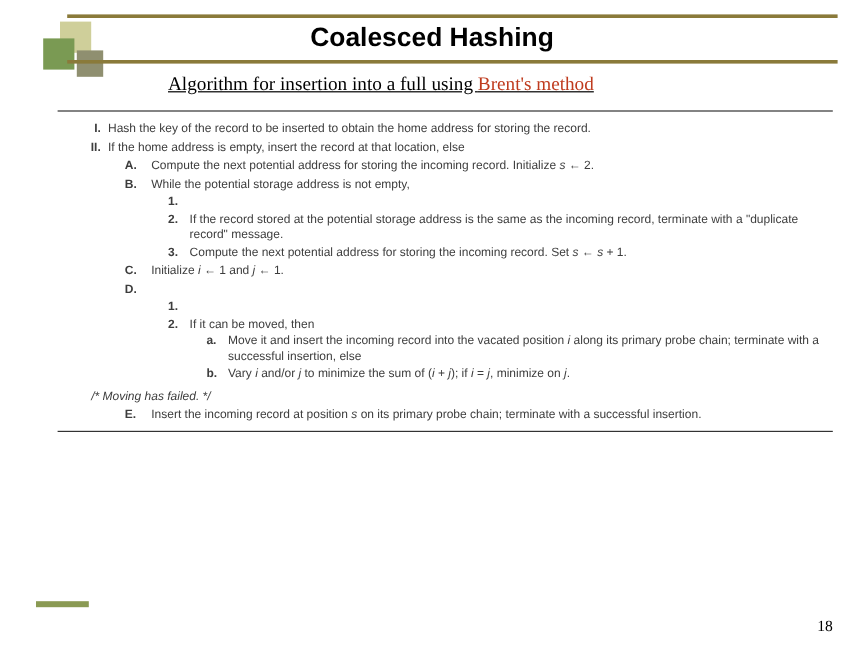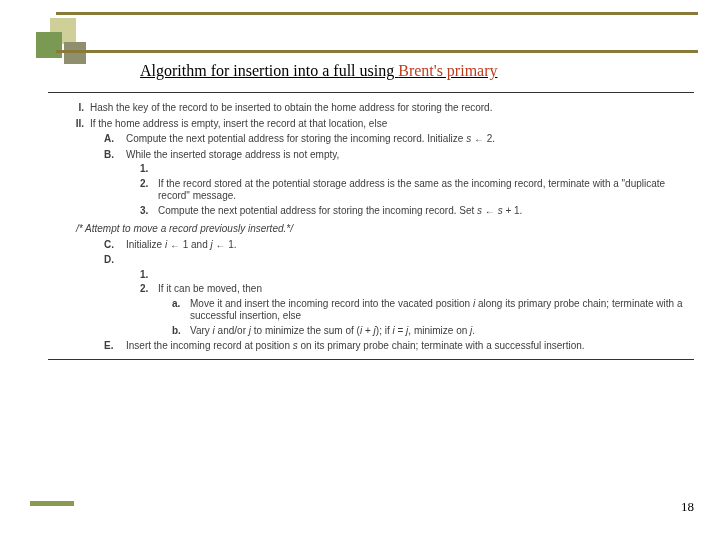--- a/index.html
+++ b/index.html
@@ -101,43 +101,44 @@
     position: absolute;
     left: 30px;
     bottom: 34px;
     width: 44px;
     height: 5px;
     background: #8a9a53;
   }
   .page-num {
     position: absolute;
     right: 26px;
-    bottom: 25px;
+    bottom: 10px;
     font-family: "Times New Roman", Times, serif;
     font-size: 13px;
     color: #000;
   }
 </style>
 </head>
 <body>
 
 <div class="slide">
 
   <div class="top-rule"></div>
 
   <div class="deco">
     <div class="sq1"></div>
     <div class="sq2"></div>
     <div class="sq3"></div>
   </div>
 
+  <div class="title">Coalesced Hashing</div>
   <div class="title-underline"></div>
 
   <div class="subtitle">
-    <span>Algorithm for insertion into a full using </span><span class="brent">Brent's primary</span>
+    <span>Algorithm for insertion into a full using </span><span class="brent">Brent's method</span>
   </div>
 
   <div class="algo">
 
     <div class="lvl1">
       <div class="num">I.</div>
       <div class="txt">Hash the key of the record to be inserted to obtain the home address for storing the record.</div>
     </div>
 
     <div class="lvl1">
@@ -145,36 +146,35 @@
       <div class="txt">If the home address is empty, insert the record at that location, else</div>
     </div>
 
     <div class="lvl2">
       <div class="num">A.</div>
       <div class="txt">Compute the next potential address for storing the incoming record. Initialize <span class="it">s</span> ← 2.</div>
     </div>
 
     <div class="lvl2">
       <div class="num">B.</div>
-      <div class="txt">While the inserted storage address is not empty,</div>
+      <div class="txt">While the potential storage address is not empty,</div>
     </div>
 
     <div class="lvl3">
       <div class="num">1.</div>
     </div>
     <div class="lvl3">
       <div class="num">2.</div>
       <div class="txt">If the record stored at the potential storage address is the same as the incoming record, terminate with a "duplicate record" message.</div>
     </div>
     <div class="lvl3">
       <div class="num">3.</div>
       <div class="txt">Compute the next potential address for storing the incoming record. Set <span class="it">s</span> ← <span class="it">s</span> + 1.</div>
     </div>
 
-    <div class="comment">/* Attempt to move a record previously inserted.*/</div>
 
     <div class="lvl2">
       <div class="num">C.</div>
       <div class="txt">Initialize <span class="it">i</span> ← 1 and <span class="it">j</span> ← 1.</div>
     </div>
     <div class="lvl2">
       <div class="num">D.</div>
     </div>
 
     <div class="lvl3">
@@ -187,20 +187,21 @@
 
     <div class="lvl4">
       <div class="num">a.</div>
       <div class="txt">Move it and insert the incoming record into the vacated position <span class="it">i</span> along its primary probe chain; terminate with a successful insertion, else</div>
     </div>
     <div class="lvl4">
       <div class="num">b.</div>
       <div class="txt">Vary <span class="it">i</span> and/or <span class="it">j</span> to minimize the sum of (<span class="it">i</span> + <span class="it">j</span>); if <span class="it">i</span> = <span class="it">j</span>, minimize on <span class="it">j</span>.</div>
     </div>
 
+    <div class="comment">/* Moving has failed. */</div>
 
     <div class="lvl2">
       <div class="num">E.</div>
       <div class="txt">Insert the incoming record at position <span class="it">s</span> on its primary probe chain; terminate with a successful insertion.</div>
     </div>
 
   </div>
 
   <div class="bottom-accent"></div>
   <div class="page-num">18</div>

